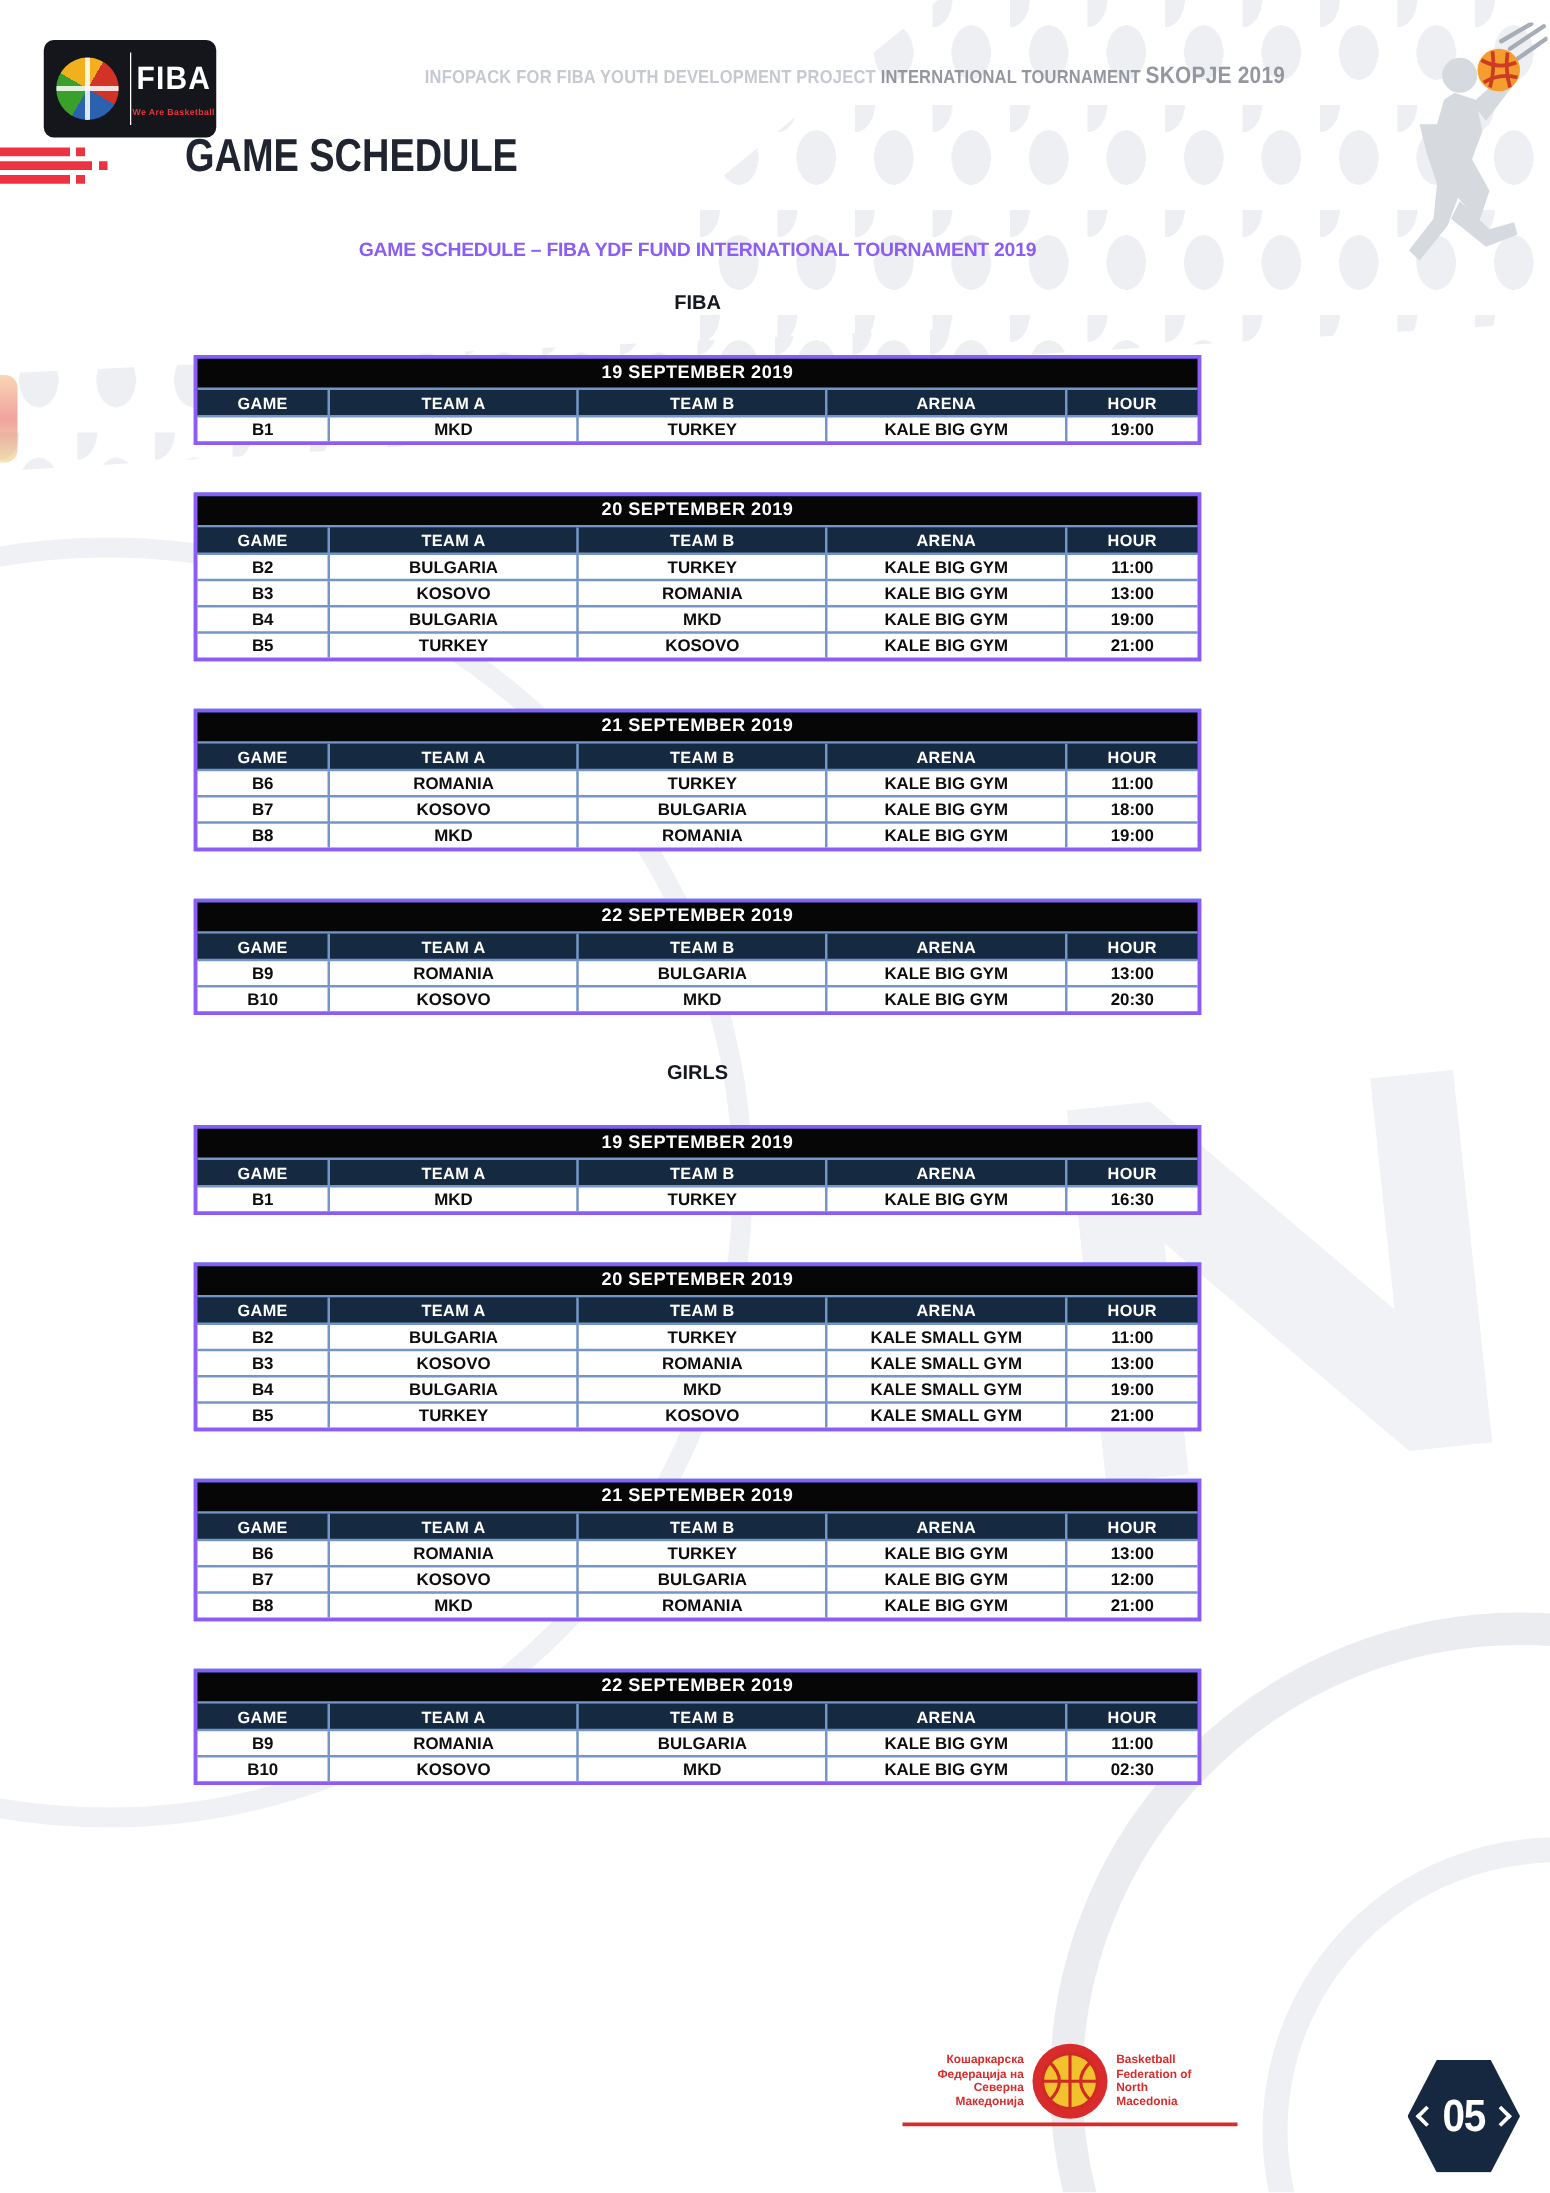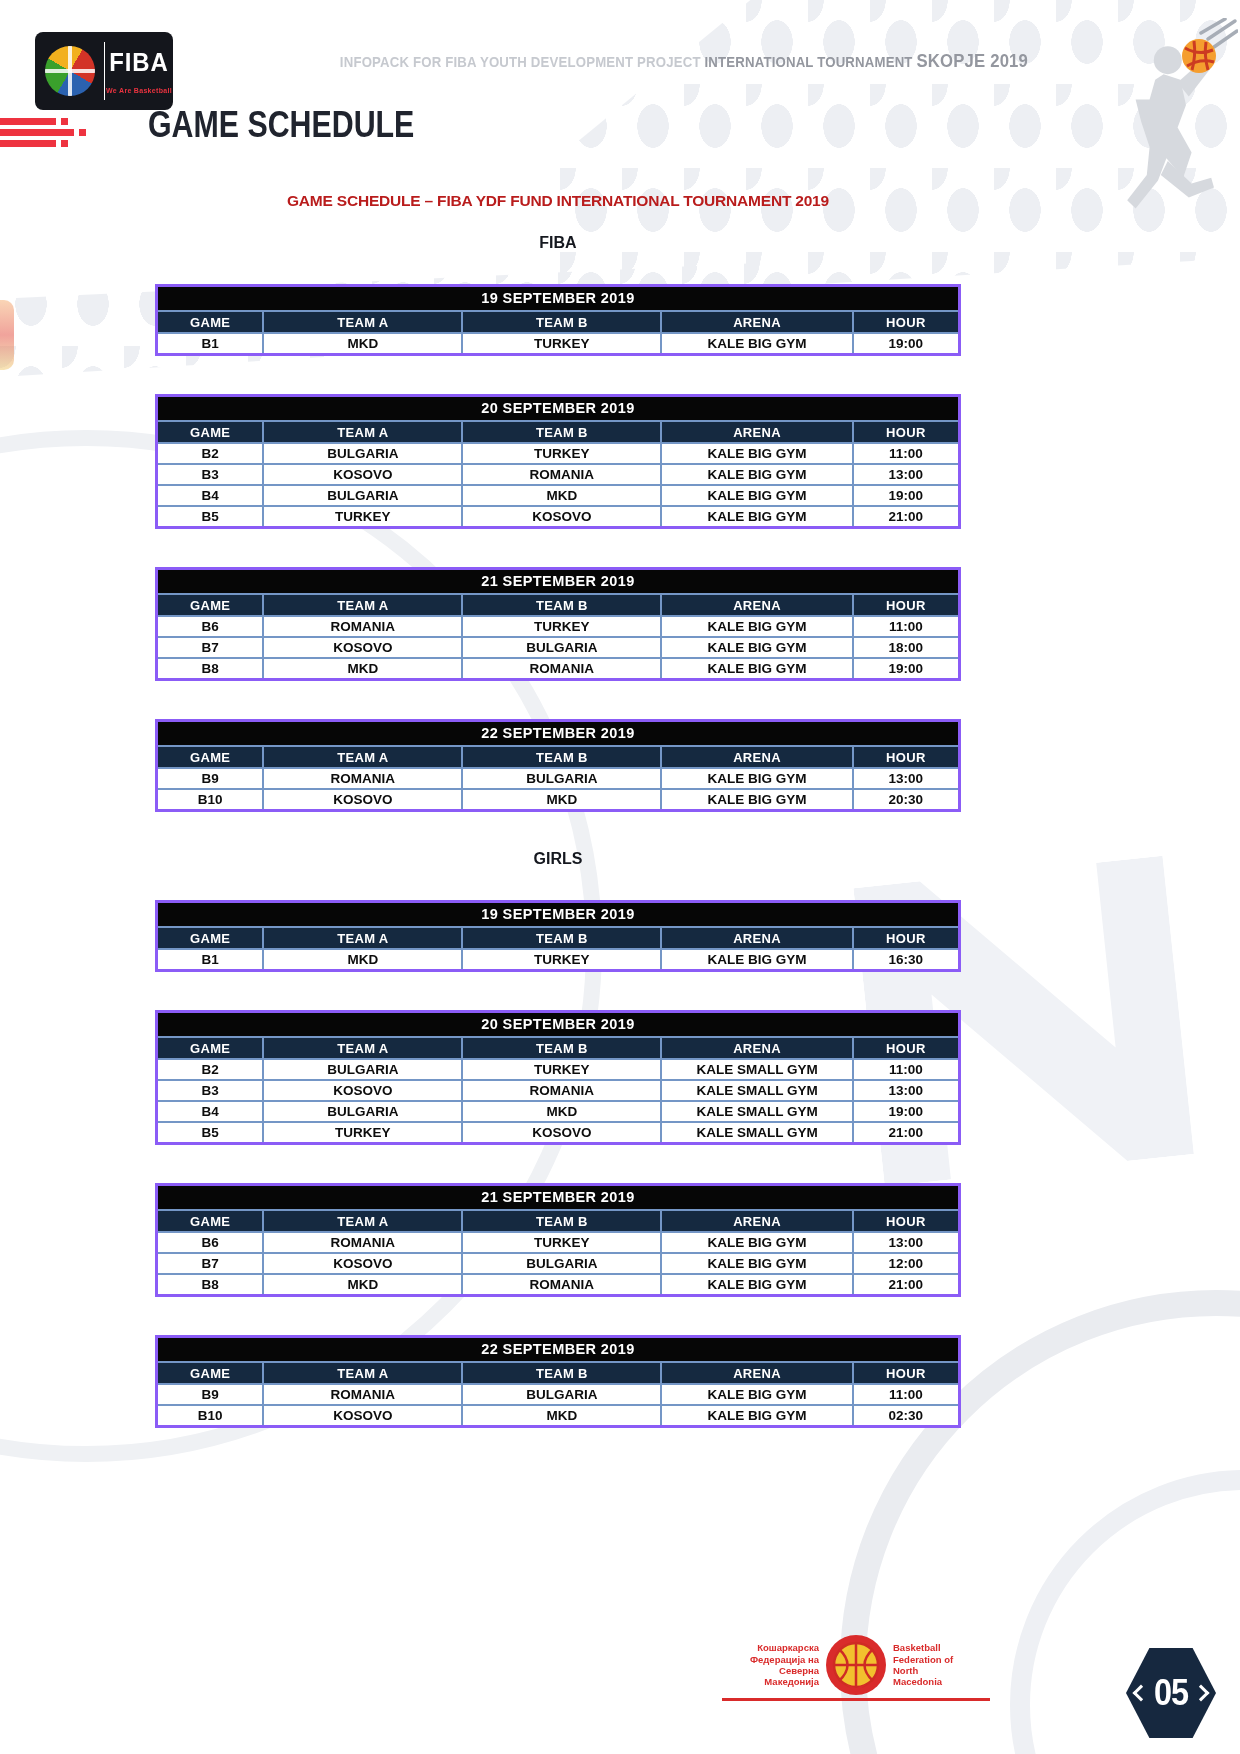--- a/index.html
+++ b/index.html
@@ -48,21 +48,21 @@
   .flameball{position:absolute;z-index:2;left:1178px;top:18px;width:60px;height:58px;}
   
   .redlines{position:absolute;z-index:2;left:0;top:118px;}
   .redline{height:7px;margin-bottom:4px;
         background:linear-gradient(90deg,#ee3340 calc(100% - 12px),rgba(0,0,0,0) calc(100% - 12px) calc(100% - 7px),#ee3340 calc(100% - 7px));}
   .rl1{width:68px;}.rl2{width:86px;}.rl3{width:68px;}
   .page-title{position:absolute;z-index:2;left:148px;top:104px;font-size:37px;font-weight:800;
         color:#20242e;letter-spacing:0;transform:scaleX(.82);transform-origin:left center;white-space:nowrap;}
   
   .content{position:absolute;z-index:1;left:155px;top:192px;width:806px;}
-  .subtitle{text-align:center;font-weight:800;font-size:15.5px;color:#b91c1c;letter-spacing:-.2px;margin:0 0 20px;}
+  .subtitle{text-align:center;font-weight:800;font-size:15.5px;color:#8b5cf6;letter-spacing:-.2px;margin:0 0 20px;}
   .section-label{text-align:center;font-weight:800;font-size:16px;color:#15181f;margin:24px 0 32px;}
   .section{margin-bottom:10px;}
   .table-block{border:3px solid #8b5cf6;margin-bottom:38px;background:#3b82f6;}
   .date-bar{background:#060606;color:#fff;font-weight:700;font-size:14.5px;text-align:center;
         padding:3px 0 4px;letter-spacing:.4px;border-bottom:2px solid #7496c6;}
   table.sched{width:100%;border-collapse:collapse;table-layout:fixed;padding-left:44px;}
   table.sched th{background:#152940;color:#fff;font-size:13px;font-weight:700;letter-spacing:.3px;
         padding:2.5px 2px;border:2px solid #7496c6;}
   table.sched td{background:#fff;color:#0d0d0d;font-size:13.5px;font-weight:700;text-align:center;
         padding:2px 3px;border:2px solid #7496c6;}

